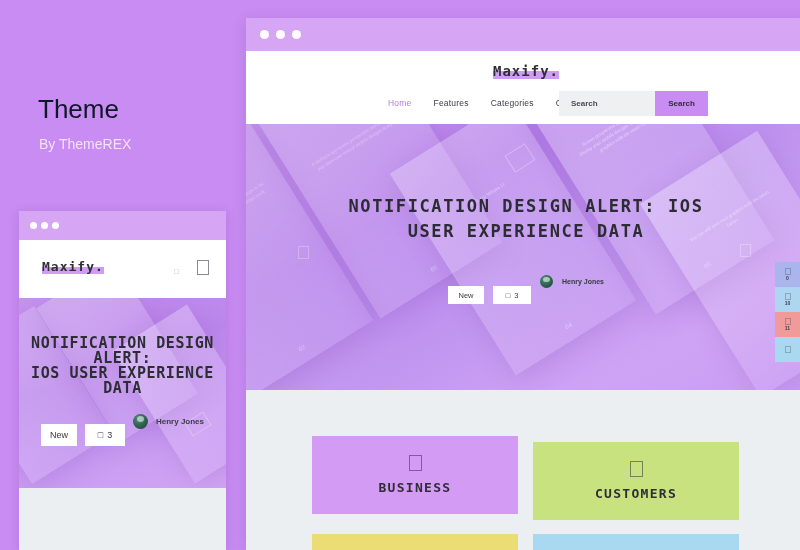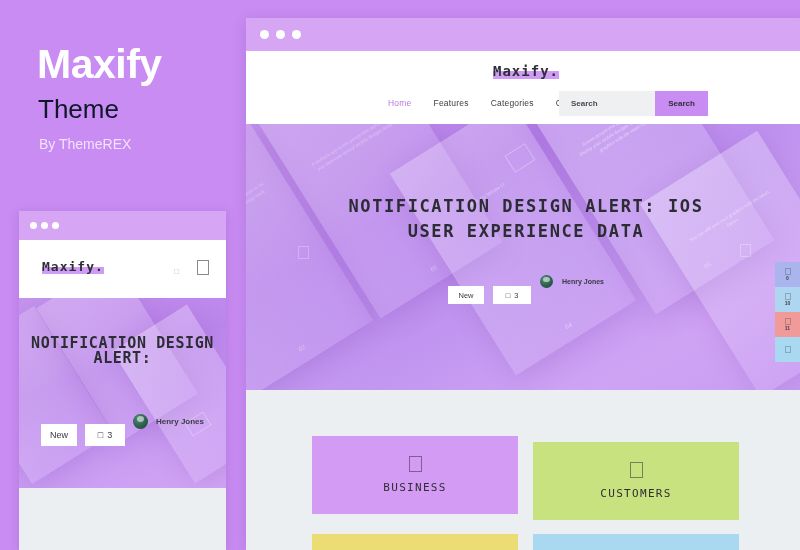--- a/index.html
+++ b/index.html
@@ -219,31 +219,30 @@
   .cat-card {
     height: 78px; display: flex; flex-direction: column;
     align-items: center; justify-content: center; gap: 9px;
     cursor: pointer;
   }
   .cat-card .sq {
     width: 13px; height: 16px; border: 1px solid rgba(50,50,58,0.55);
   }
   .cat-card .lbl {
     font-family: "DejaVu Sans Mono", monospace;
-    font-size: 11px; font-weight: normal; color: #2e2e36;
+    font-size: 13px; font-weight: bold; color: #2e2e36;
     letter-spacing: 1.3px;
   }
 </style>
 </head>
 <body>
 
 <div id="root">
 
   <div class="promo">
-    <div class="promo-title">Maxify</div>
     <div class="promo-sub">Theme</div>
     <div class="promo-by">By ThemeREX</div>
   </div>
 
   <div class="win mobile">
     <div class="titlebar">
       <div class="dots">
         <span class="dot"></span>
         <span class="dot"></span>
         <span class="dot"></span>
@@ -257,20 +256,21 @@
       <div class="m-icon-menu"></div>
     </div>
     <div class="mobile-hero">
       <div class="hero-sheet" style="left:-34px; top:22px; width:96px; height:150px; transform:rotate(-32deg);"></div>
       <div class="hero-sheet" style="left:52px; top:-26px; width:92px; height:158px; transform:rotate(-32deg);"></div>
       <div class="hero-sheet" style="left:128px; top:18px; width:88px; height:156px; transform:rotate(-32deg);"></div>
       <div class="hero-outline" style="left:168px; top:118px; width:22px; height:16px; transform:rotate(-32deg);"></div>
       <div class="hero-wash"></div>
       <div class="m-title">
         <div>NOTIFICATION DESIGN ALERT:</div>
+        <div>IOS USER EXPERIENCE DATA</div>
       </div>
       <div class="meta-row mobile-meta">
         <div class="badge-white">New</div>
         <div class="badge-white badge-cnt">
           <span>□</span>
           <span>3</span>
         </div>
         <div class="avatar"></div>
         <div class="author">Henry Jones</div>
       </div>

